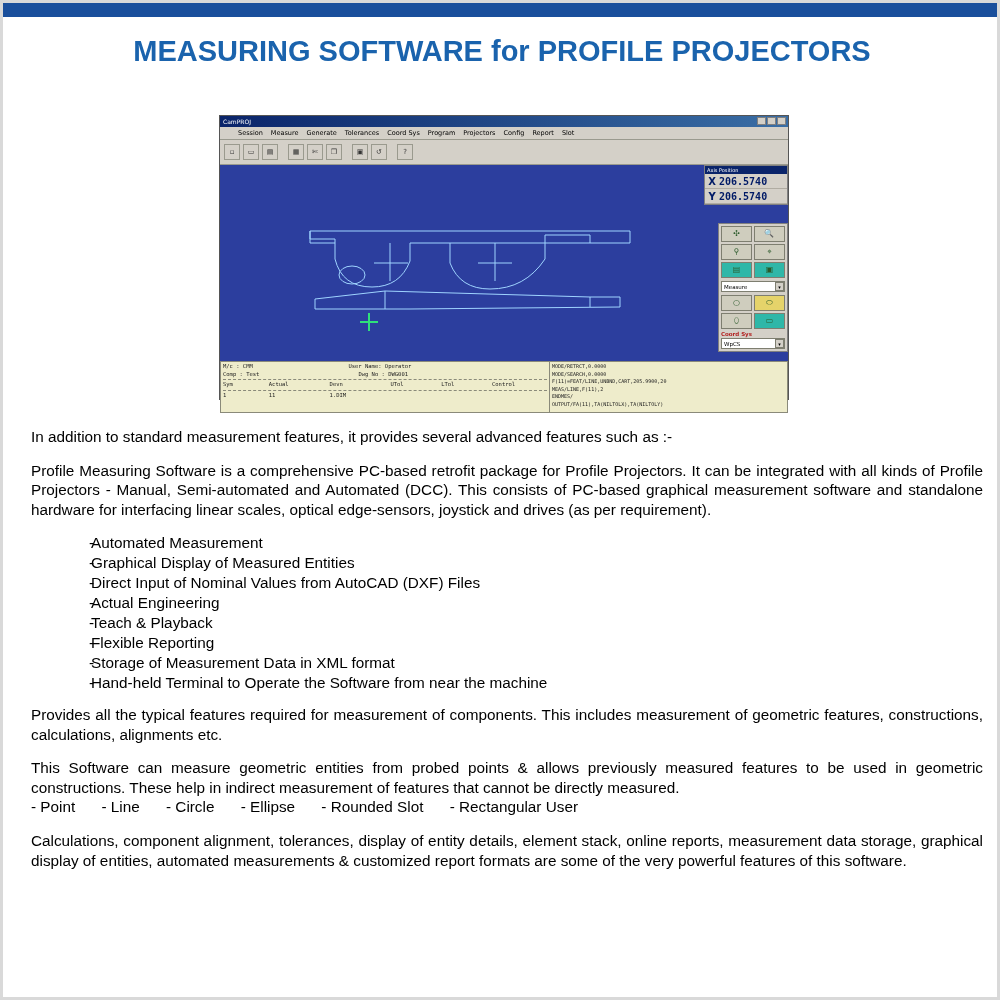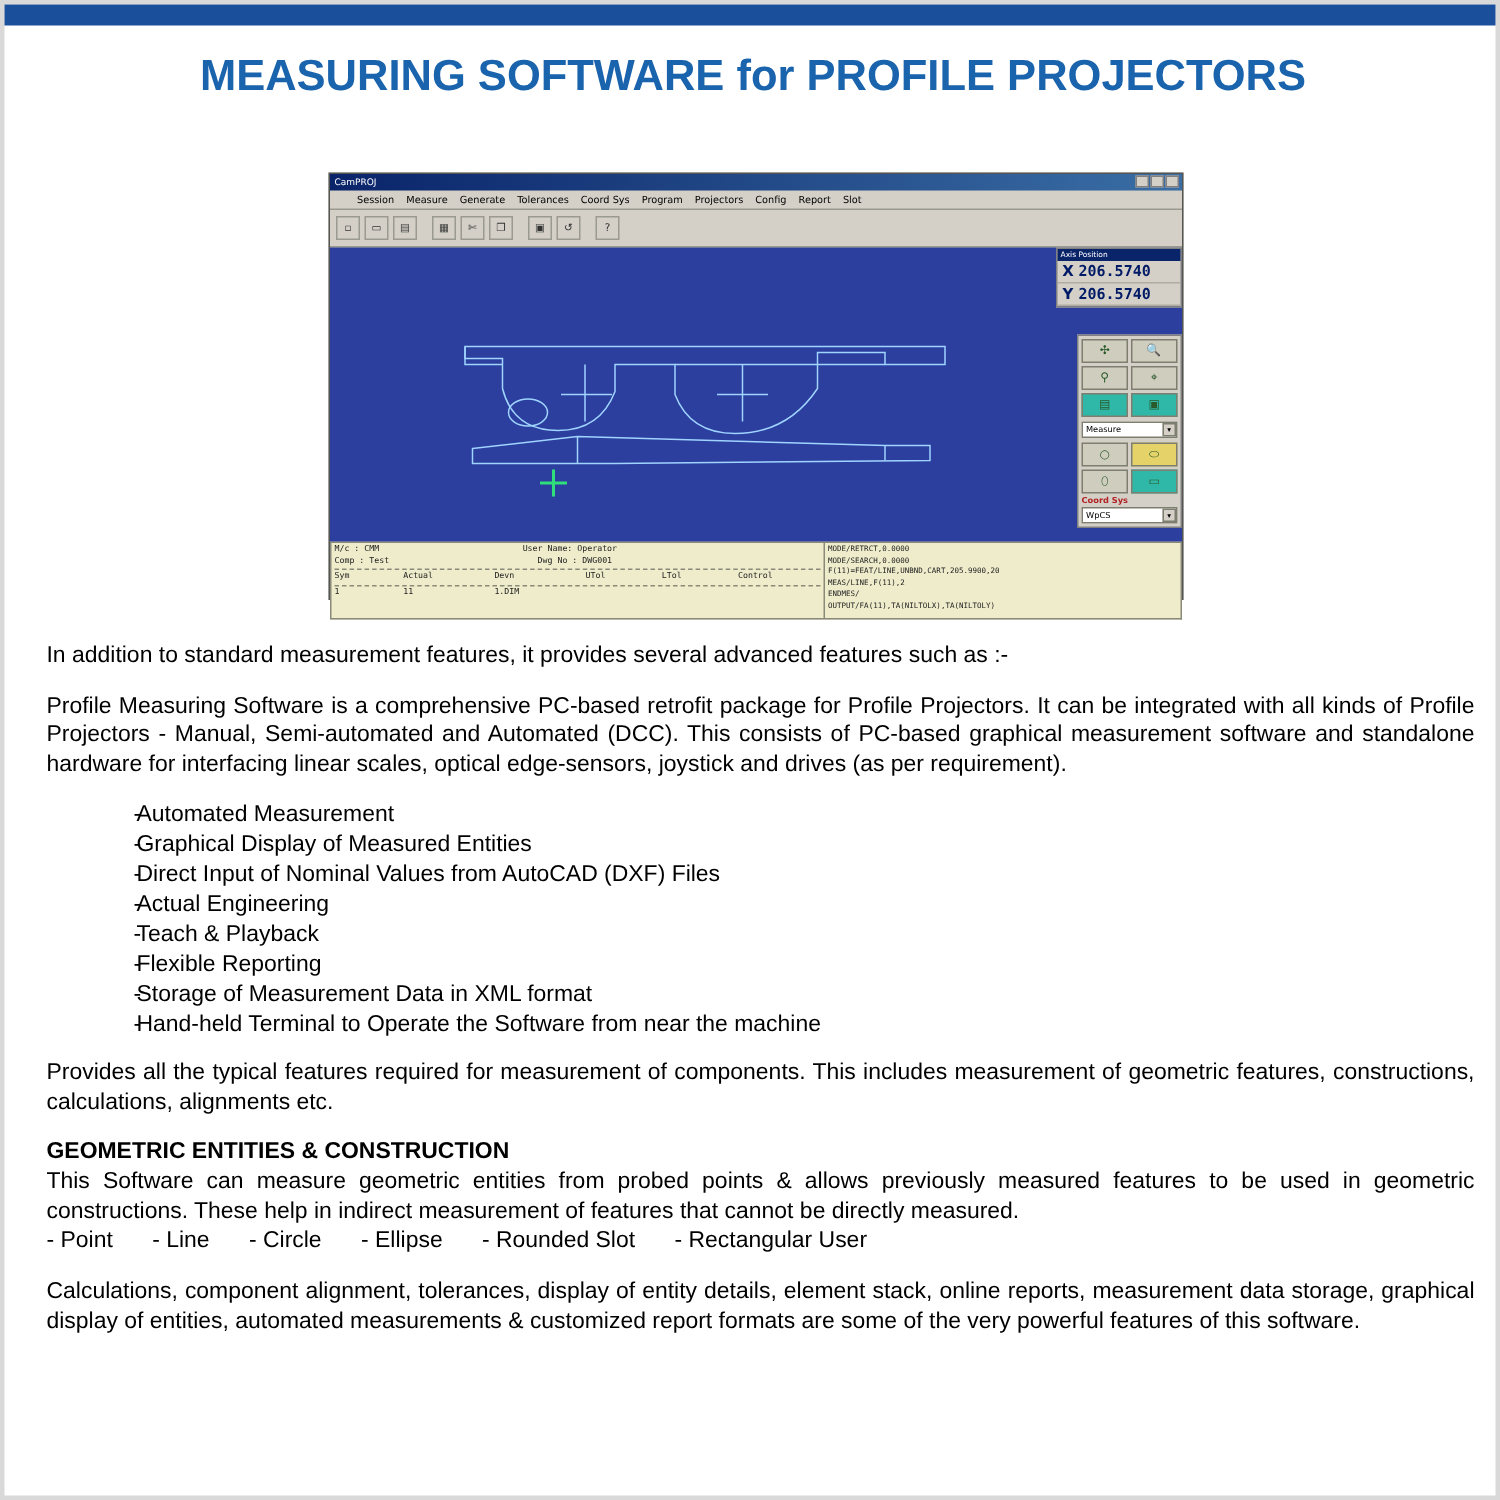--- a/index.html
+++ b/index.html
@@ -499,21 +499,20 @@
         <span class="txt">Storage of Measurement Data in XML format</span>
       </li>
       <li>
         <span class="dash">-</span>
         <span class="txt">Hand-held Terminal to Operate the Software from near the machine</span>
       </li>
     </ul>
 
     <p class="para">Provides all the typical features required for measurement of components. This includes measurement of geometric features, constructions, calculations, alignments etc.</p>
 
-    <h3 class="section">GEOMETRIC ENTITIES &amp; CONSTRUCTION</h3>
     <p class="para" style="margin-bottom:0">This Software can measure geometric entities from probed points &amp; allows previously measured features to be used in geometric constructions. These help in indirect measurement of features that cannot be directly measured.</p>
 
     <div class="entities">
       <span>- Point</span>
       <span>- Line</span>
       <span>- Circle</span>
       <span>- Ellipse</span>
       <span>- Rounded Slot</span>
       <span>- Rectangular User</span>
     </div>

